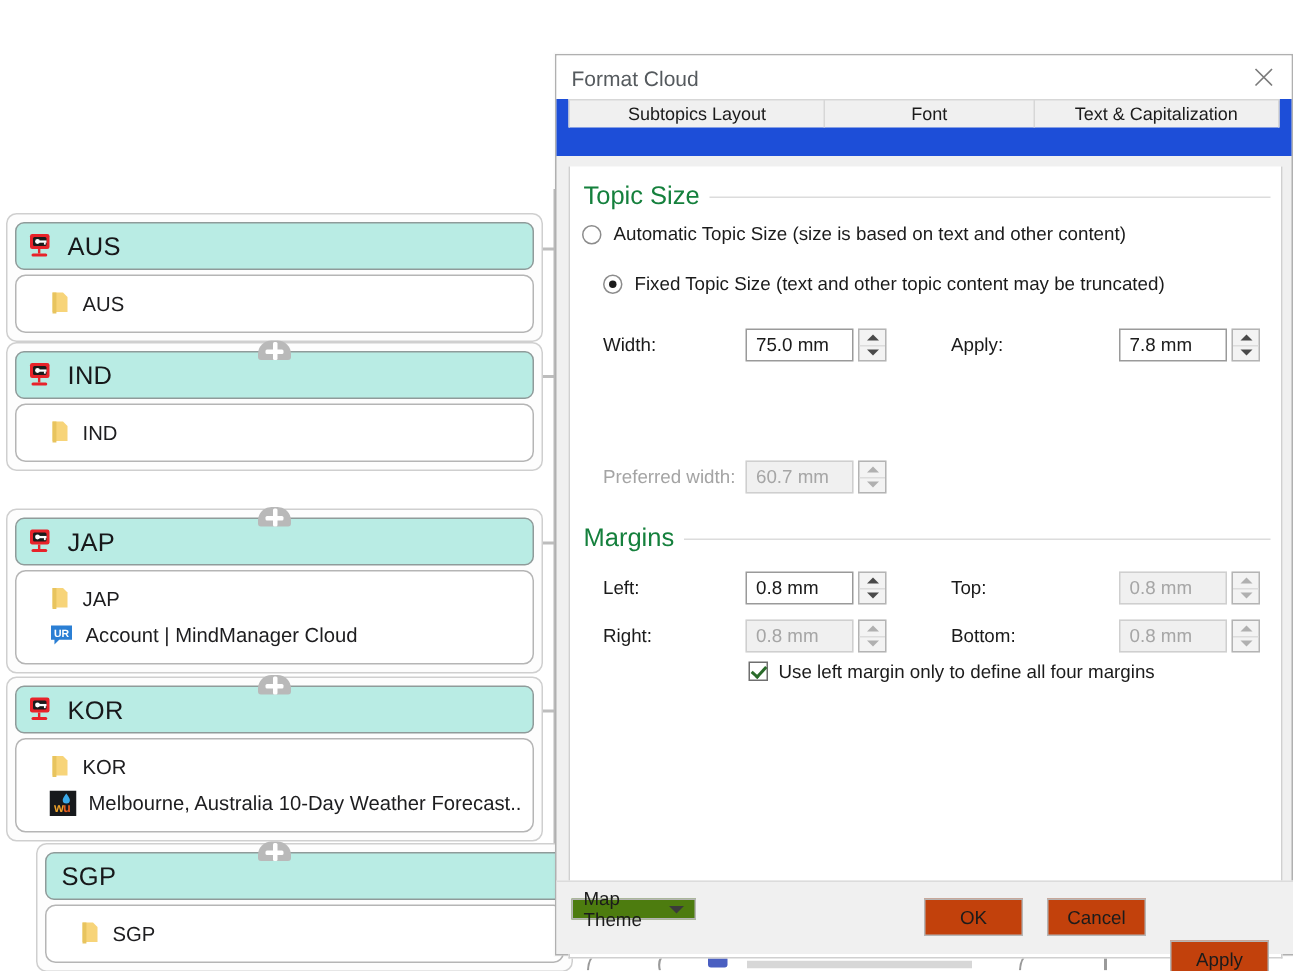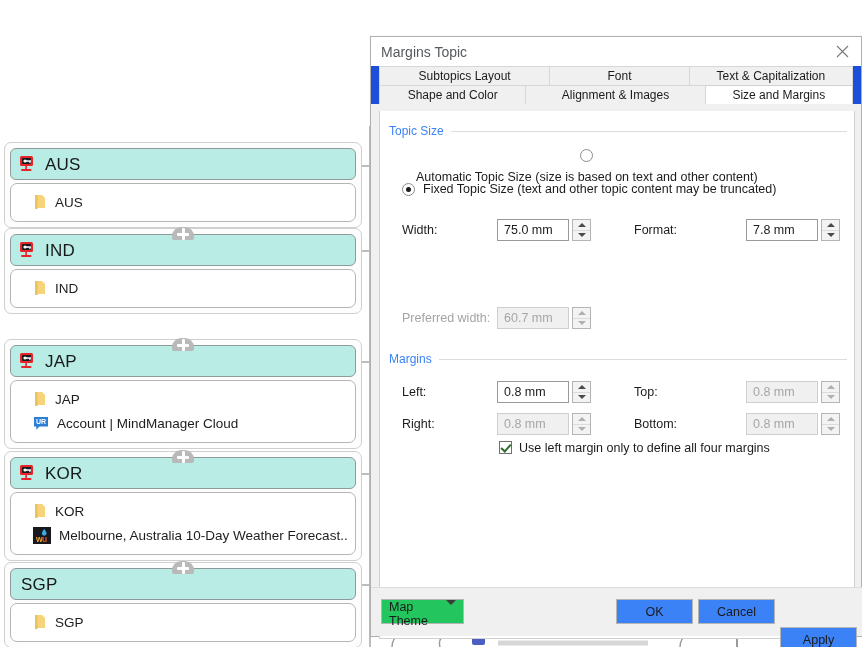--- a/index.html
+++ b/index.html
@@ -200,21 +200,21 @@
     border-top: none;
   }
 
   
   .group-box { position: absolute; left: 9px; width: 458px; }
   .group-title-row {
     display: flex; align-items: center; gap: 7px;
     height: 16px;
   }
   .group-title {
-    font-size: 12px; color: #3b82f6; white-space: nowrap;
+    font-size: 17px; color: #15803d; white-space: nowrap;
   }
   .group-rule {
     flex: 1 1 auto; height: 1px; background: #dcdcdc;
   }
 
   .radio-row {
     display: flex; align-items: center; gap: 8px;
     position: absolute;
   }
   .radio {
@@ -317,42 +317,42 @@
   #dialog-footer {
     position: absolute;
     left: 0; bottom: 0;
     width: 492px; height: 48px;
     background: #f0f0f0;
     border-top: 1px solid #dcdcdc;
   }
   #map-theme-button {
     position: absolute;
     left: 10px; top: 11px;
-    width: 83px; height: 25px;
-    box-sizing: border-box;
-    background: #22c55e;
+    width: 83px; height: 14px;
+    box-sizing: border-box;
+    background: #4d7c0f;
     border: 1px solid #b5b5b5;
-    display: flex; 
+    display: flex; align-items: center;
     padding: 0 7px;
     gap: 7px;
     cursor: default;
   }
   #map-theme-button .mt-label { font-size: 12.5px; color: #1b1b1b; }
   .caret-down {
     width: 0; height: 0;
     border-left: 5px solid transparent;
     border-right: 5px solid transparent;
     border-top: 5px solid #3b3b3b;
   }
   .dlg-btn {
     position: absolute;
     top: 11px;
-    width: 77px; height: 25px;
-    box-sizing: border-box;
-    background: #3b82f6;
+    width: 66px; height: 25px;
+    box-sizing: border-box;
+    background: #c2410c;
     border: 1px solid #b5b5b5;
     font-size: 12.5px;
     color: #1b1b1b;
     display: flex; align-items: center; justify-content: center;
     cursor: default;
   }
   #ok-button { left: 245px; }
   #cancel-button { left: 327px; }
   #apply-button { left: 409px; margin-top: 28px; }
 </style>
@@ -517,21 +517,21 @@
       </div>
     </div>
   </div>
 
   <div class="expander" style="top:561px;">
     <div class="cap"></div>
       <div class="plus-h"></div>
       <div class="plus-v"></div>
   </div>
 
-  <div class="map-group" style="top:562px;">
+  <div class="map-group" style="top:562px;margin-left:20px;">
     <div class="topic-header">
       <span class="label" style="padding-left:2px;">SGP</span>
     </div>
     <div class="topic-body">
       <div class="subtopic">
         <span class="ic">
           <svg width="14" height="16" viewBox="0 0 14 16">
             <path d="M2 1 h7 l3 3 v10 h-10 z" fill="#f7d479"></path>
             <path d="M2 1 h2.6 v14 h-2.6 z" fill="#e8c45e"></path>
           </svg>
@@ -549,51 +549,46 @@
     <rect x="92" y="2" width="13" height="9" rx="2" fill="#4a5fc1"></rect>
     <path d="M118 9 h150" stroke="#b7b7b7" stroke-width="5" opacity=".55"></path>
     <path d="M300 13 C300 5 304 2 308 0" stroke="#9a9a9a" fill="none" stroke-width="1.4"></path>
     <rect x="356" y="0" width="2" height="13" fill="#9a9a9a"></rect>
   </svg>
 </div>
 
 <div id="format-topic-dialog">
 
   <div id="dialog-titlebar">
-    <span id="dialog-title">Margins Topic</span>
+    <span id="dialog-title">Format Cloud</span>
     <div id="dialog-close">
       <svg width="13" height="13" viewBox="0 0 13 13">
         <path d="M1 1 L12 12 M12 1 L1 12" stroke="#7b7b7b" stroke-width="1.1" fill="none"></path>
       </svg>
     </div>
   </div>
 
   <div id="tab-strip">
     <div class="tab-row row1">
       <div class="tab">Subtopics Layout</div>
       <div class="tab">Font</div>
       <div class="tab">Text &amp; Capitalization</div>
     </div>
-    <div class="tab-row row2">
-      <div class="tab">Shape and Color</div>
-      <div class="tab">Alignment &amp; Images</div>
-      <div class="tab active">Size and Margins</div>
-    </div>
   </div>
 
   <div id="tab-page">
 
     <div class="group-box" style="top:12px;">
       <div class="group-title-row">
         <span class="group-title">Topic Size</span>
         <span class="group-rule"></span>
       </div>
     </div>
 
-    <div class="radio-row" style="left:36px; top:38px;flex-direction:column;">
+    <div class="radio-row" style="left:8px; top:38px;">
       <span class="radio"></span>
       <span class="radio-label">Automatic Topic Size (size is based on text and other content)</span>
     </div>
 
     <div class="radio-row" style="left:22px; top:71px;text-align:right;">
       <span class="radio checked"></span>
       <span class="radio-label">Fixed Topic Size (text and other topic content may be truncated)</span>
     </div>
 
     <div class="field-label" style="left:22px; top:112px;">Width:</div>
@@ -602,21 +597,21 @@
       <div class="spin-btns">
         <div class="b">
             <span class="tri-up"></span>
           </div>
         <div class="b">
             <span class="tri-down"></span>
           </div>
       </div>
     </div>
 
-    <div class="field-label" style="left:254px; top:112px;">Format:</div>
+    <div class="field-label" style="left:254px; top:112px;">Apply:</div>
     <div class="spinner" style="left:366px; top:108px;">
       <div class="spin-input">7.8 mm</div>
       <div class="spin-btns">
         <div class="b">
             <span class="tri-up"></span>
           </div>
         <div class="b">
             <span class="tri-down"></span>
           </div>
       </div>

